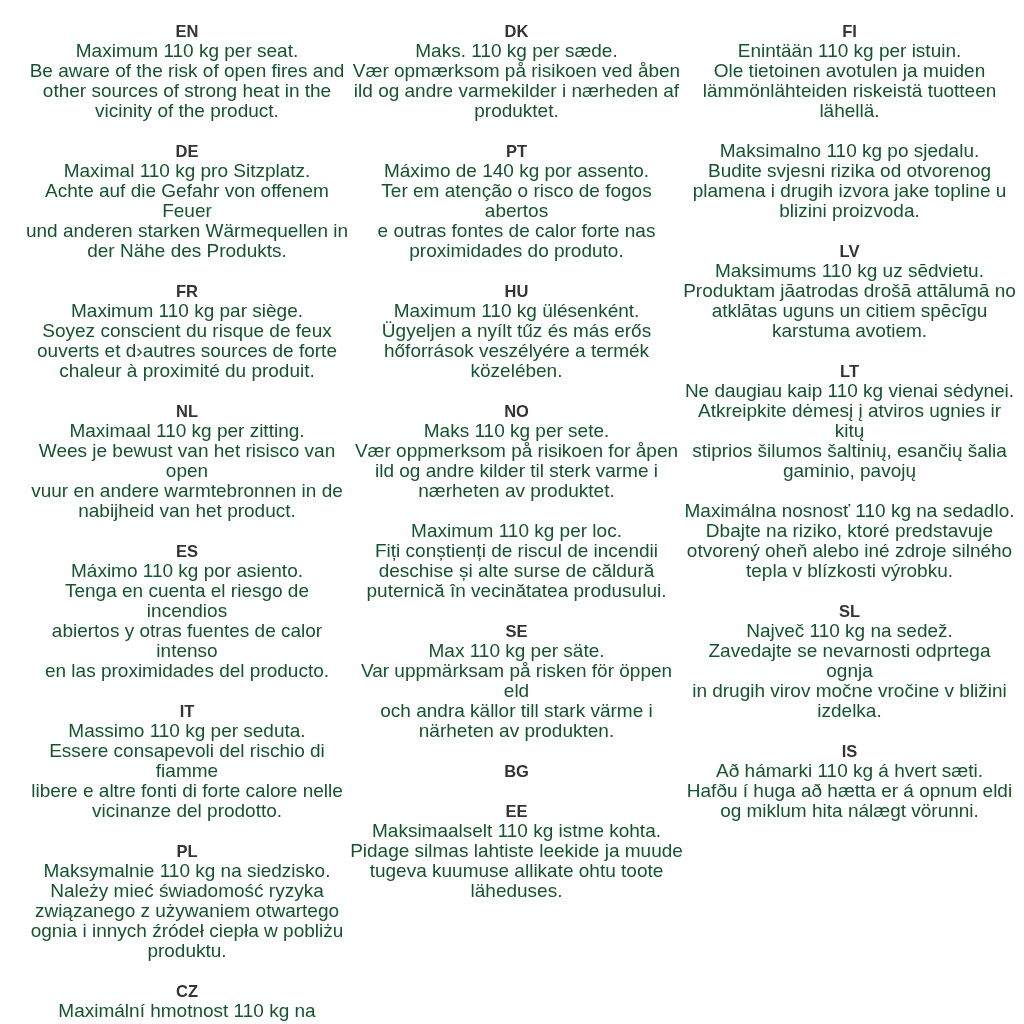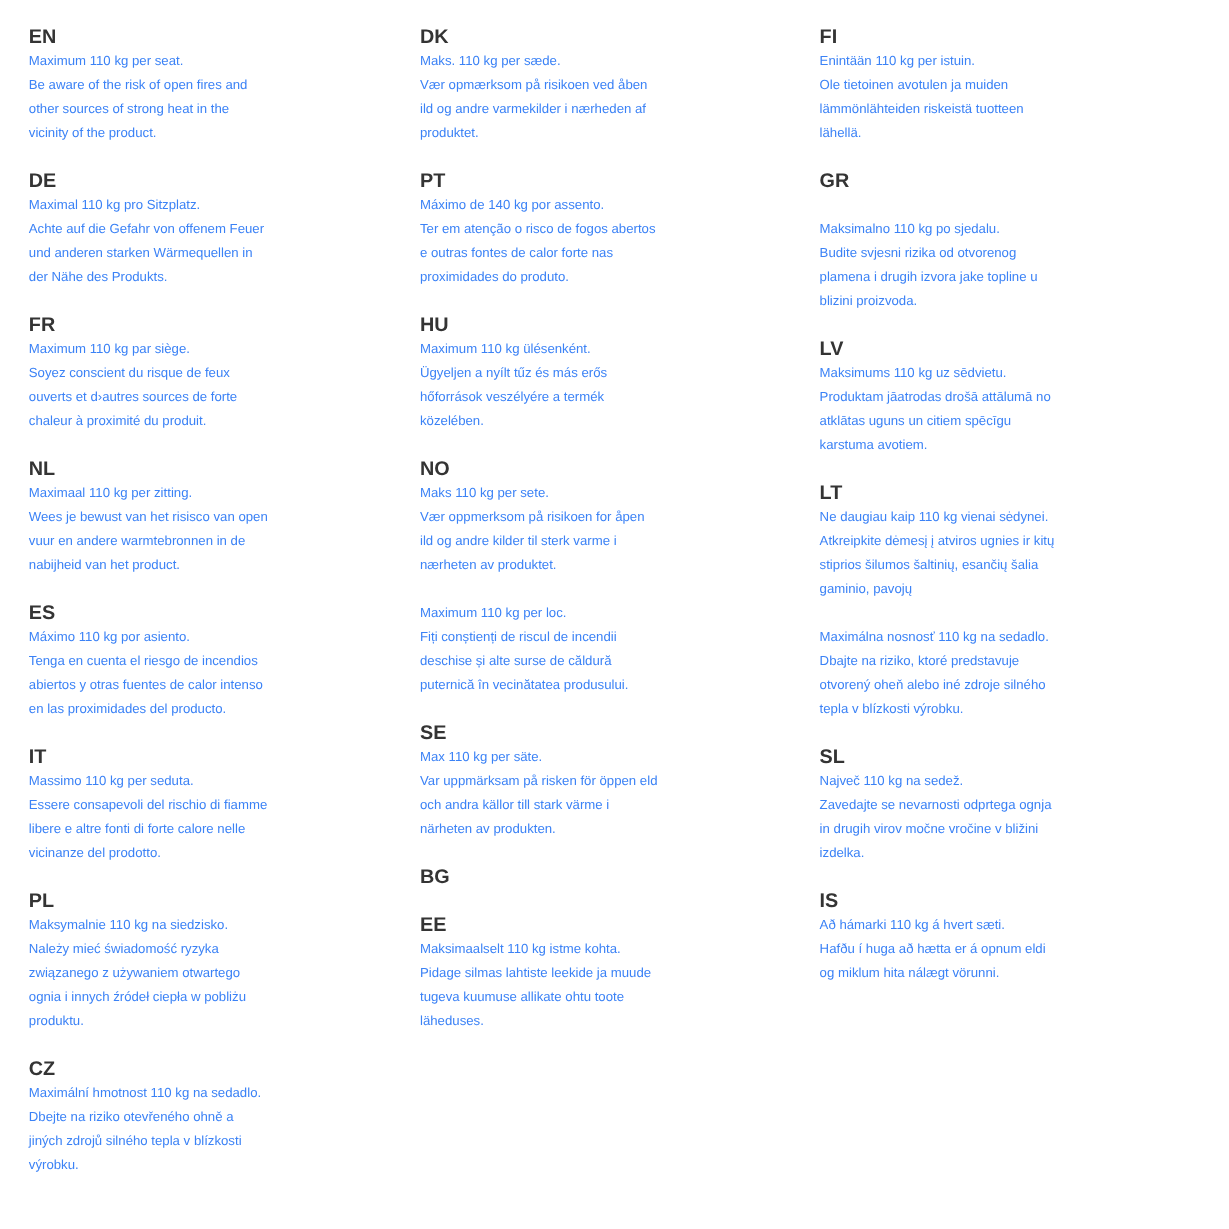--- a/index.html
+++ b/index.html
@@ -11,34 +11,34 @@
     color: #3b3b3b;
     overflow: hidden;
   }
   .page {
     box-sizing: border-box;
     display: grid;
     grid-template-columns: 326px 333px 1fr;
     padding: 21px 8px 0 24px;
   }
   .col { min-width: 0; }
-  .block { margin: 0 0 20px 0; }
+  .block { margin: 0 0 20px 0; text-align: center; }
   .lang {
     margin: 0;
     font-size: 16.5px;
     line-height: 20px;
     font-weight: 700;
     color: #343434;
   }
   .body-text {
     margin: 0;
-    font-size: 11px;
+    font-size: 19px;
     line-height: 20px;
     white-space: pre-wrap;
-    color: #3b82f6;
+    color: #14532d;
   }
 </style>
 </head>
 <body>
 
 <div class="page">
 
   <div class="col">
     <section class="block">
       <h2 class="lang">EN</h2>
@@ -155,21 +155,20 @@
 
   <div class="col">
     <section class="block">
       <h2 class="lang">FI</h2>
       <p class="body-text">Enintään 110 kg per istuin.
 Ole tietoinen avotulen ja muiden
 lämmönlähteiden riskeistä tuotteen
 lähellä.</p>
     </section>
     <section class="block">
-      <h2 class="lang">GR</h2>
     </section>
     <section class="block">
       <p class="body-text">Maksimalno 110 kg po sjedalu.
 Budite svjesni rizika od otvorenog
 plamena i drugih izvora jake topline u
 blizini proizvoda.</p>
     </section>
     <section class="block">
       <h2 class="lang">LV</h2>
       <p class="body-text">Maksimums 110 kg uz sēdvietu.

